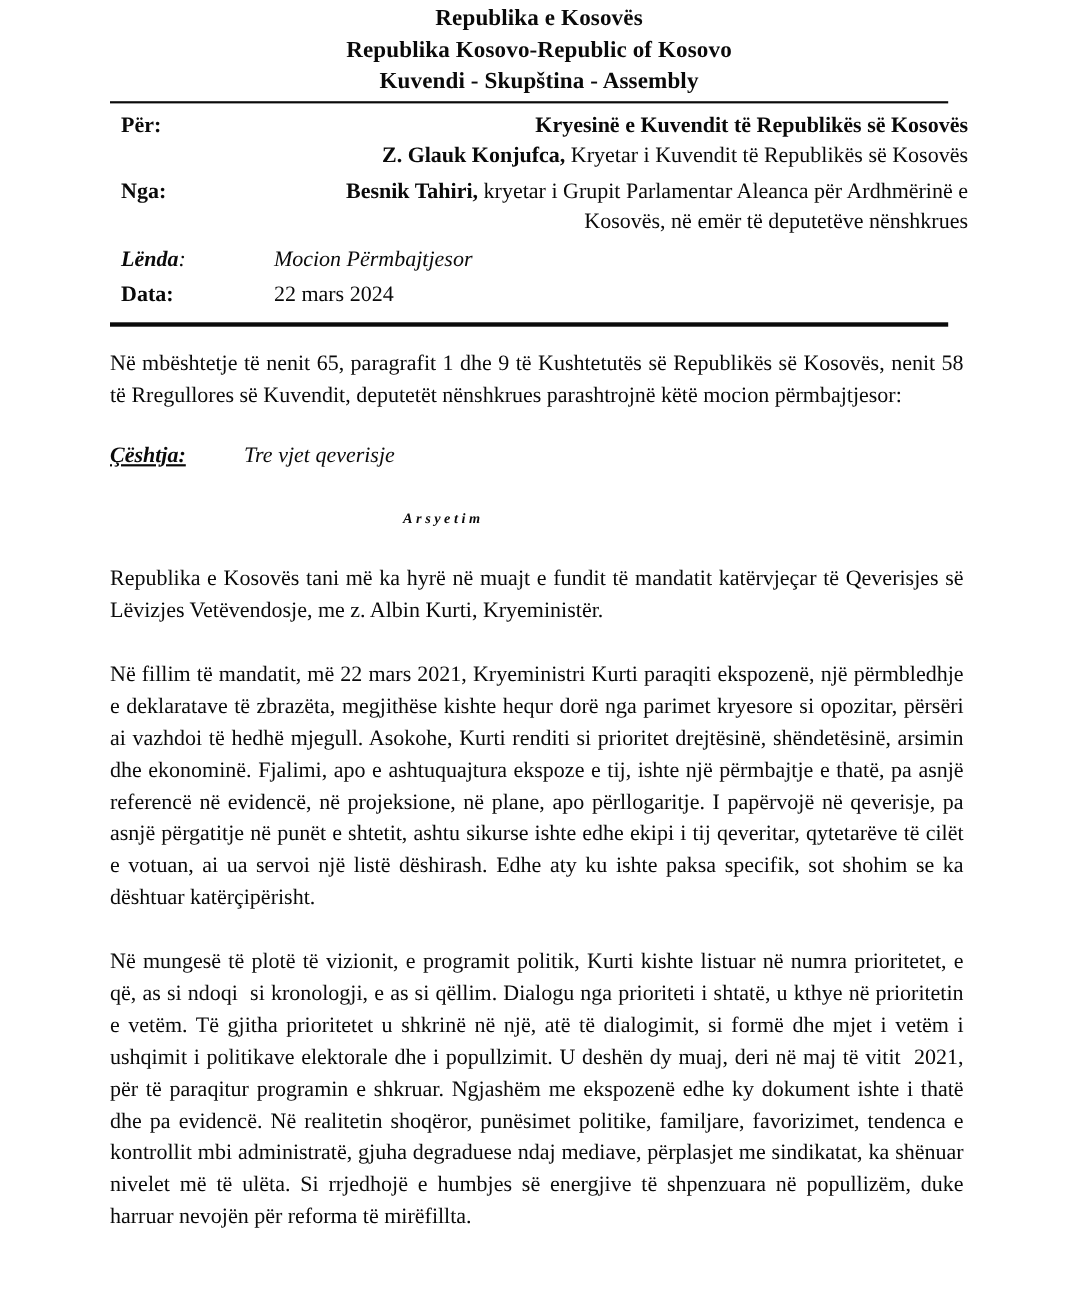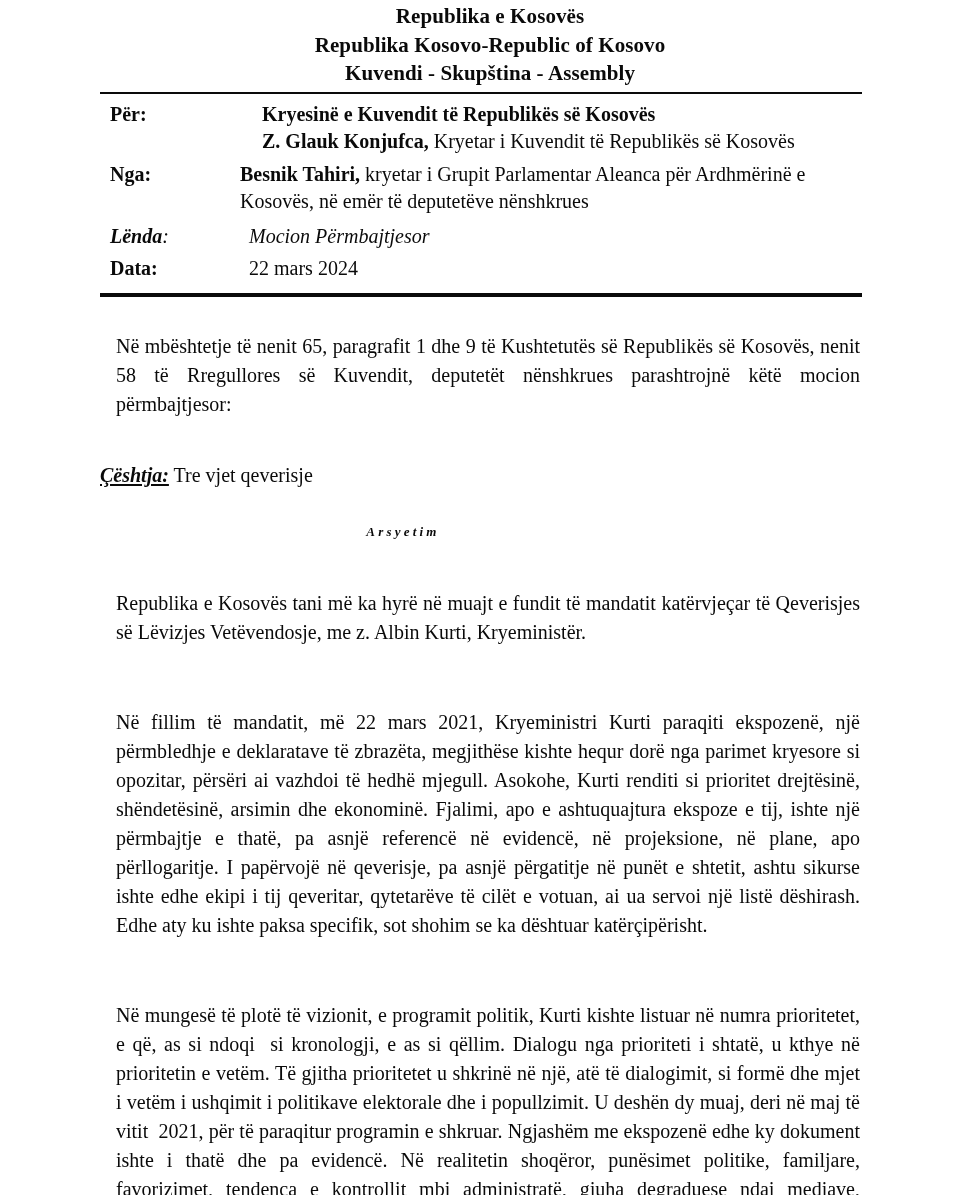--- a/index.html
+++ b/index.html
@@ -72,36 +72,36 @@
     line-height: 27px;
     white-space: nowrap;
   }
   .meta-label .thin-colon { font-weight: normal; }
   .meta-value {
     flex: 1 1 auto;
     padding-right: 100px;
     font-size: 20px;
     line-height: 27px;
   }
-  .meta-value .vline { display: block; }
+  .meta-value .vline { display: block; text-align: right; }
   .meta-value b { font-weight: bold; }
   .row-per { margin-bottom: 6px; gap: 22px; }
   .row-nga { margin-bottom: 8px; }
   .row-lenda { margin-bottom: 5px; font-style: italic; }
   .indent-val { padding-left: 9px; }
 
   
   .body-area {
     position: absolute;
     left: 100px;
     top: 316px;
     width: 776px;
   }
   p.para {
-    margin: 16px;
+    margin: 0;
     font-size: 20px;
     line-height: 29px;
     text-align: justify;
     text-justify: inter-word;
     white-space: pre-wrap;
   }
   .gap-intro { height: 26px; }
   .gap-sm { height: 27px; }
   .gap-md { height: 29px; }
 
@@ -109,20 +109,22 @@
     font-size: 20px;
     line-height: 29px;
   }
   .subject-key {
     font-weight: bold;
     font-style: italic;
     text-decoration: underline;
     text-underline-offset: 2px;
   }
   .subject-val {
+    font-style: italic;
+    margin-left: 48px;
   }
 
   .arsyetim {
     text-align: center;
     font-weight: bold;
     font-style: italic;
     font-size: 13px;
     letter-spacing: 3.2px;
     line-height: 29px;
     padding-right: 170px;

